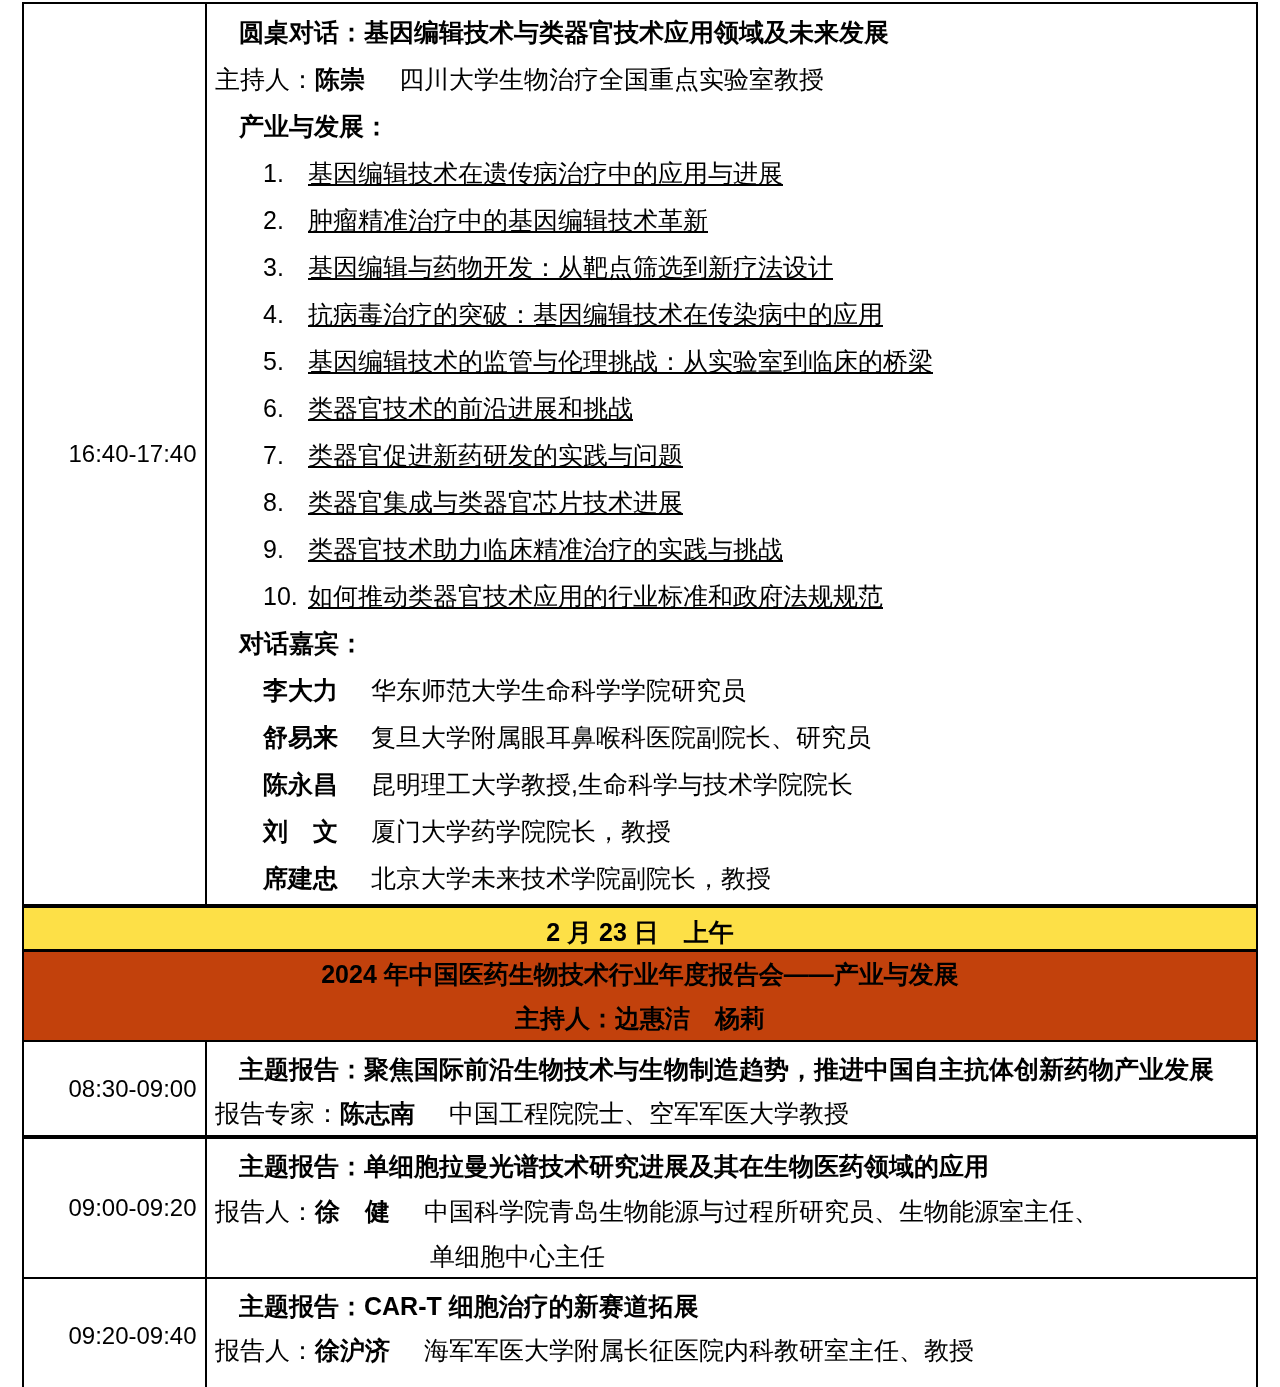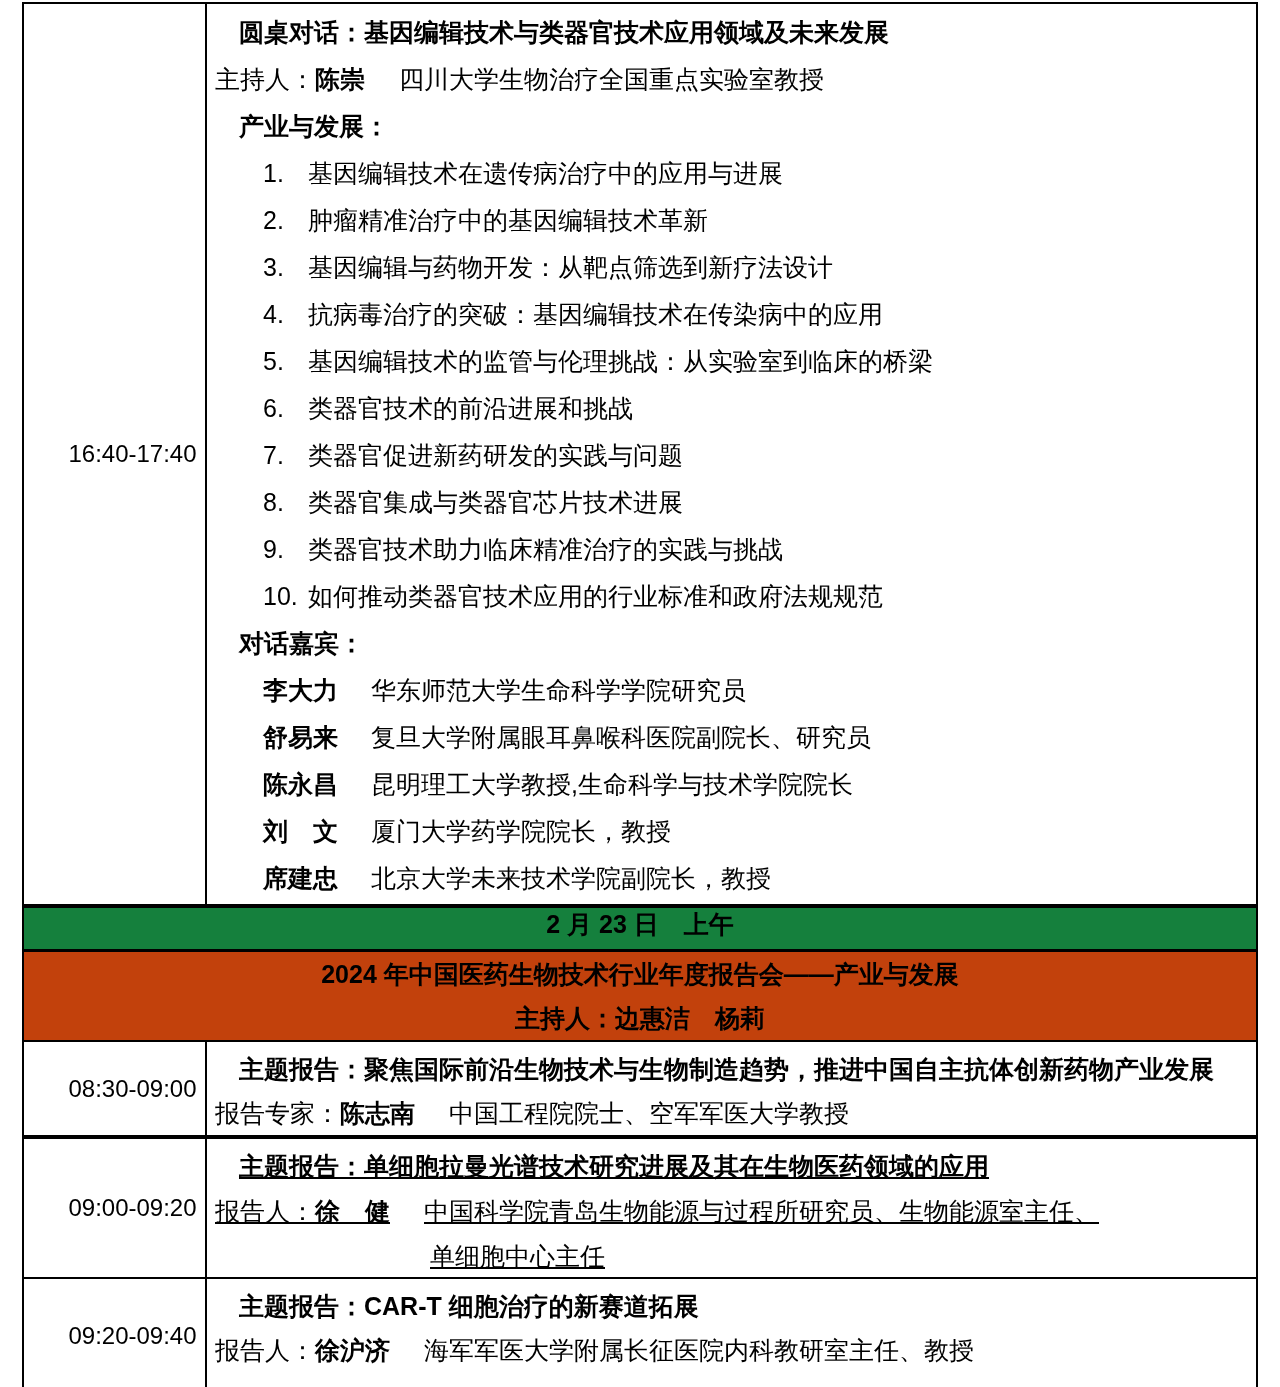--- a/index.html
+++ b/index.html
@@ -23,45 +23,45 @@
   .time-cell {
     flex: 0 0 183px; width: 183px;
     border-right: 2px solid #000000;
     display: flex; align-items: center; justify-content: center;
     font-size: 24px; color: #000000; padding-left: 36px;
   }
   .content-cell { flex: 1; padding: 5px 10px 0 8px; overflow: hidden; }
   .line { line-height: 47px; font-size: 25px; white-space: nowrap; }
   .b { font-weight: bold; margin-left: 24px; }
   .name { font-weight: bold; margin-right: 34px; }
-  .topic-line { padding-left: 48px; }
+  .topic-line { padding-left: 48px; text-decoration: underline; }
   .tnum { display: inline-block; width: 45px; }
   .guest-line { padding-left: 48px; }
   .gname { display: inline-block; min-width: 76px; margin-right: 32px; font-weight: bold; }
 
   .row-roundtable { height: 900px; }
 
   .banner-green {
-    height: 45px; background: #15803d;
+    height: 45px; background: #fde047;
     border-top: 4px solid #000000;
-    display: flex; align-items: flex-start; justify-content: center;
+    display: flex; align-items: flex-end; justify-content: center;
     font-size: 25px; font-weight: bold;
   }
   .banner-gray {
     height: 91px; background: #c2410c;
     border-top: 3px solid #000000;
     display: flex; flex-direction: column; justify-content: center;
   }
   .banner-gray .line { line-height: 44px; text-align: center; font-weight: bold; }
 
   .row-r0 { height: 95px; }
   .row-r1 { height: 142px; border-top: 4px solid #000000; }
   .row-r2 { height: 115px; }
   .report .line { line-height: 44px; }
-  .row-r1 .line { line-height: 45px; text-decoration: underline; }
+  .row-r1 .line { line-height: 45px; }
   .cont-line { padding-left: 215px; }
 </style>
 </head>
 <body>
 
 <div class="page">
   <div class="tbl">
 
     <div class="row row-roundtable">
       <div class="time-cell">16:40-17:40</div>

